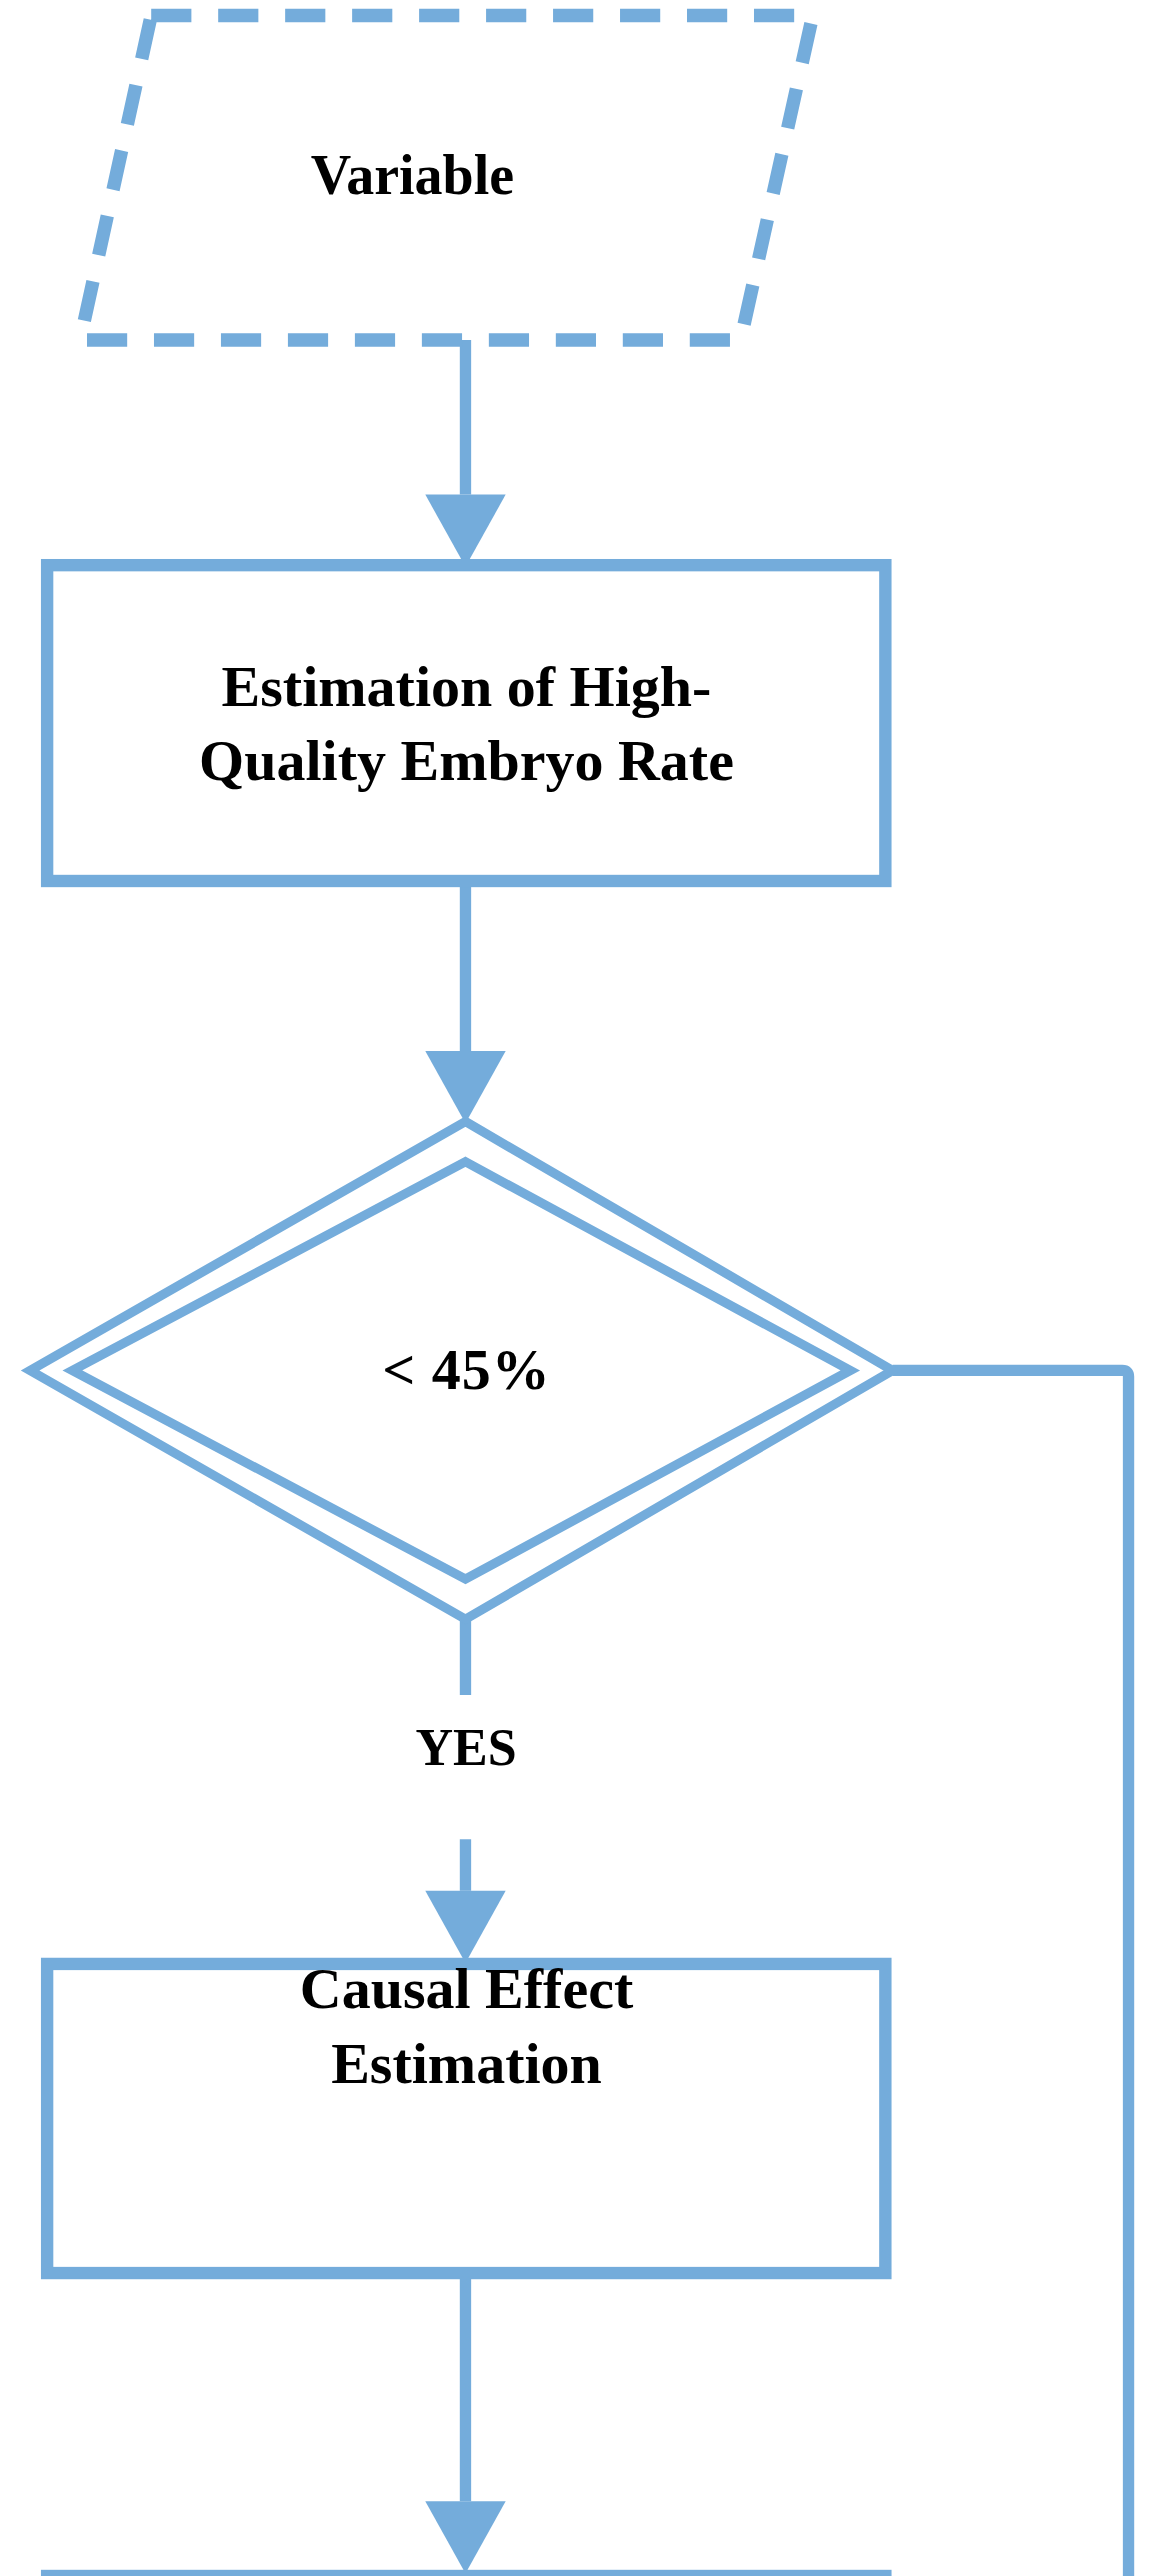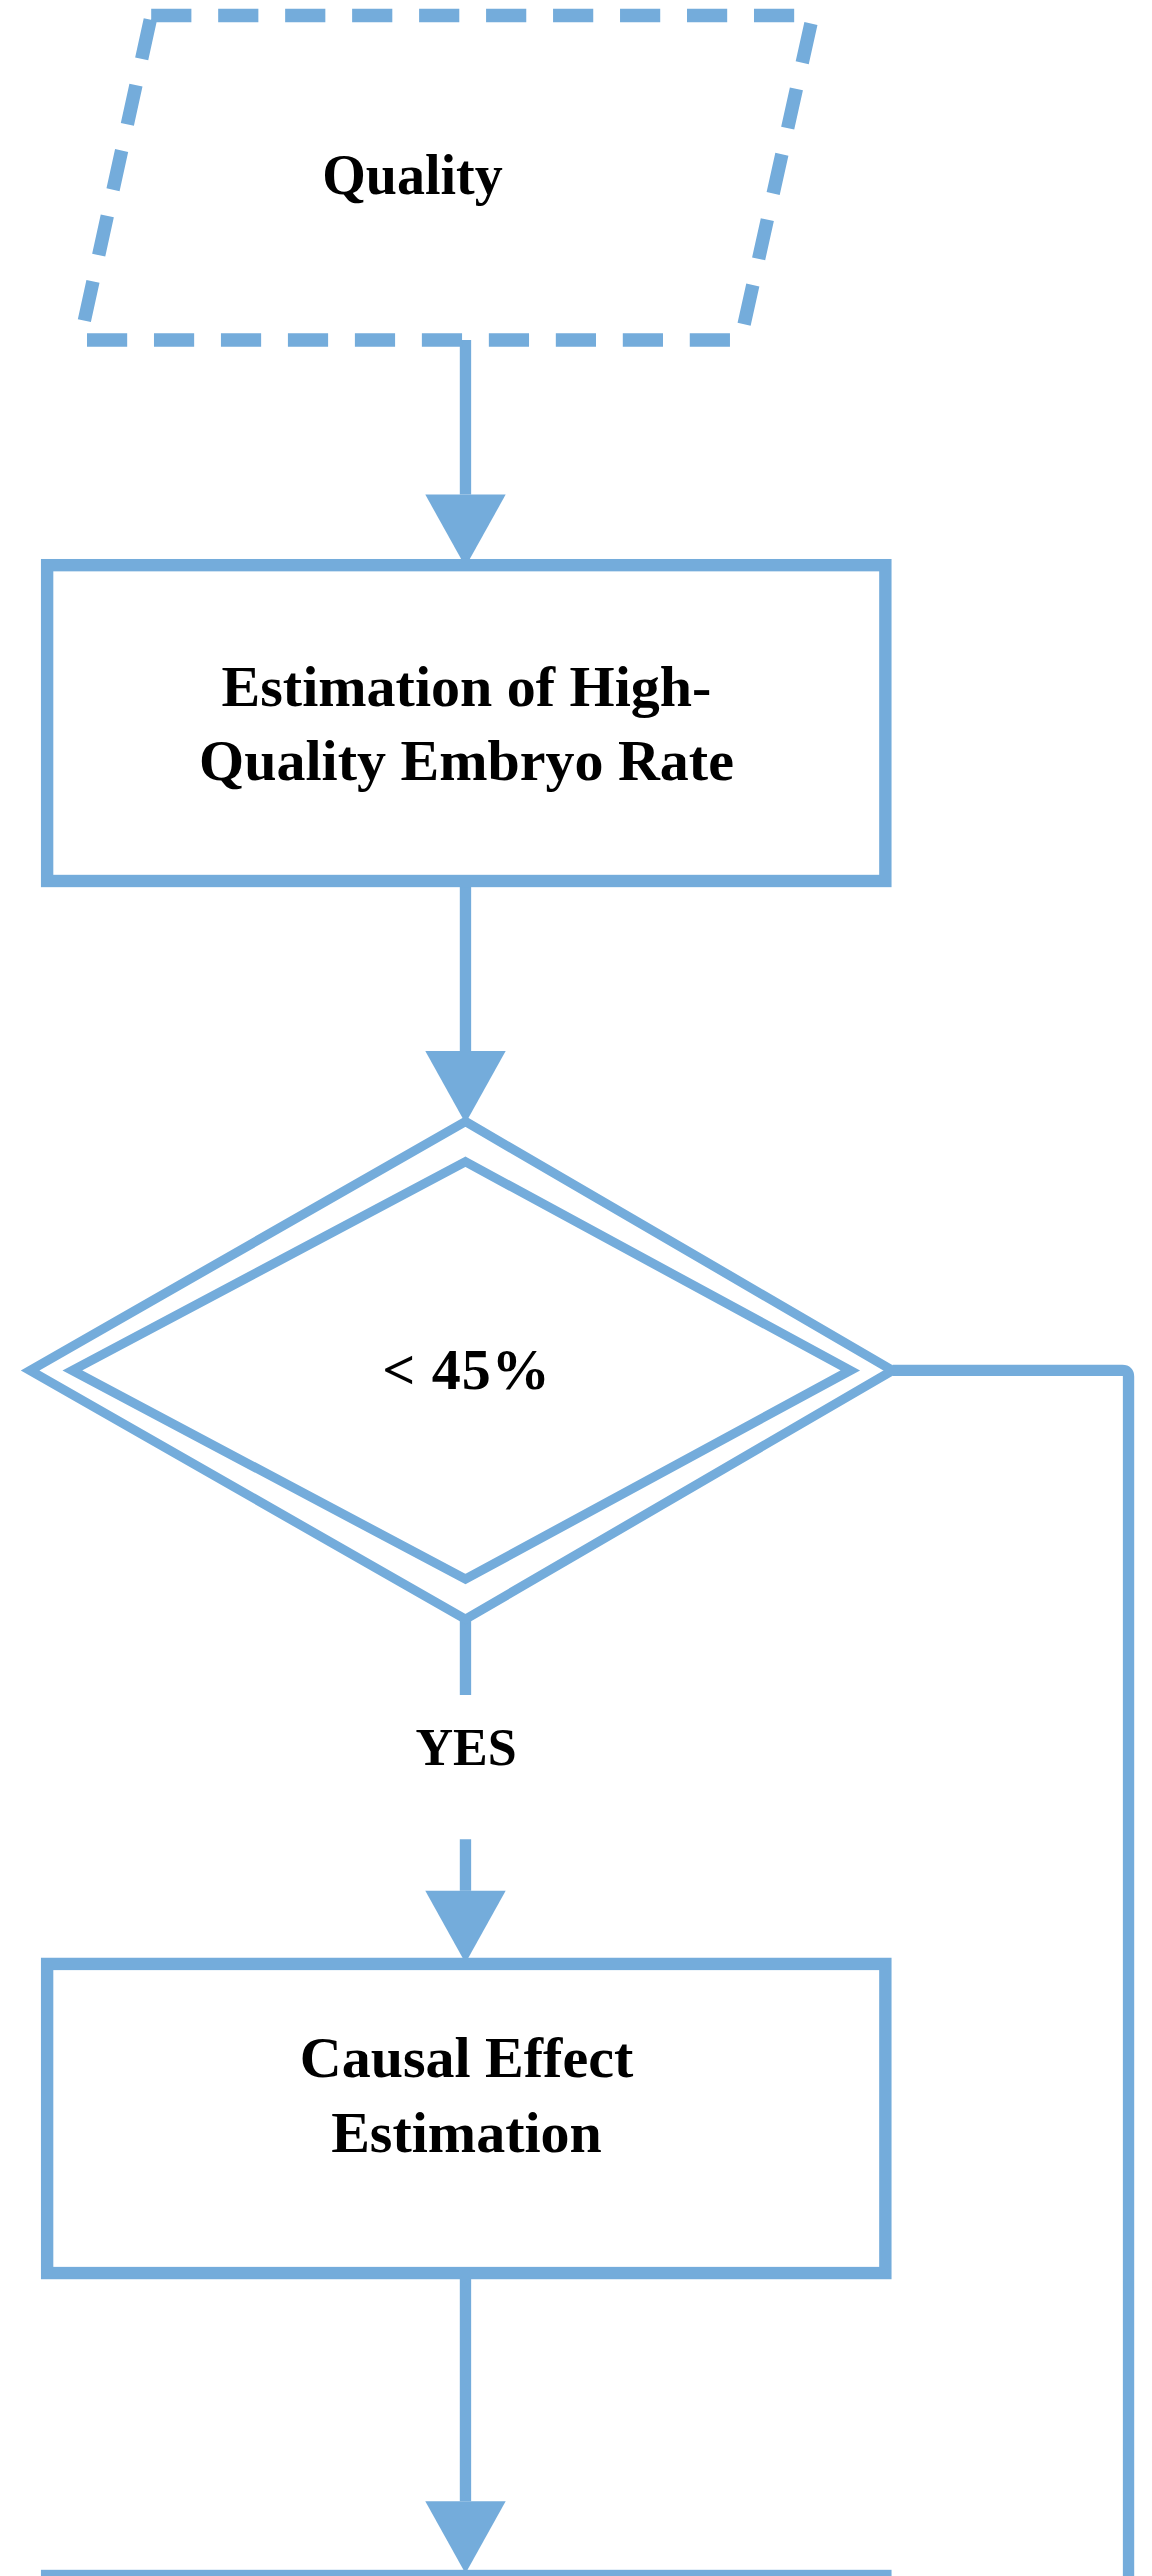--- a/index.html
+++ b/index.html
@@ -15,21 +15,21 @@
     font-weight:bold;
     color:#000000;
     pointer-events:none;
     white-space:pre-line;
     line-height:1.28;
   }
   #lbl-variable{left:155px;top:93px;width:515px;height:165px;font-size:56px;}
   #lbl-prediction{left:57px;top:577px;width:819px;height:294px;font-size:58px;}
   #lbl-decision{left:289px;top:1319px;width:355px;height:103px;font-size:58px;letter-spacing:1px;}
   #lbl-yes{left:309px;top:1710px;width:314px;height:77px;font-size:52px;}
-  #lbl-causal{left:57px;top:1951px;width:819px;height:289px;font-size:58px;}
+  #lbl-causal{left:57px;top:1882px;width:819px;height:289px;font-size:58px;}
 </style>
 </head>
 <body>
 
 <div id="canvas">
 
   <svg id="flow-svg" viewBox="0 0 2237 7238" xmlns="http://www.w3.org/2000/svg">
 
     <g fill="none" stroke="#74ACDB" stroke-width="22" stroke-linecap="butt">
 
@@ -85,21 +85,21 @@
       <rect x="91" y="5000" width="1627" height="570" fill="#FFFFFF" stroke="#74ACDB" stroke-width="24"></rect>
     </g>
 
     <g>
       <rect x="270" y="6700" width="1265" height="485" rx="200" ry="200" fill="#FFFFFF" stroke="#74ACDB" stroke-width="22"></rect>
       <rect x="315" y="6745" width="1175" height="395" rx="165" ry="165" fill="none" stroke="#74ACDB" stroke-width="22"></rect>
     </g>
 
   </svg>
 
-  <div class="node-label" id="lbl-variable">Quality</div>
+  <div class="node-label" id="lbl-variable">Variable</div>
 
   <div class="node-label" id="lbl-prediction">Estimation of High-
 Quality Embryo Rate</div>
 
   <div class="node-label" id="lbl-decision">&lt; 45%</div>
 
   <div class="node-label" id="lbl-yes">YES</div>
 
   <div class="node-label" id="lbl-causal">Causal Effect
 Estimation</div>

